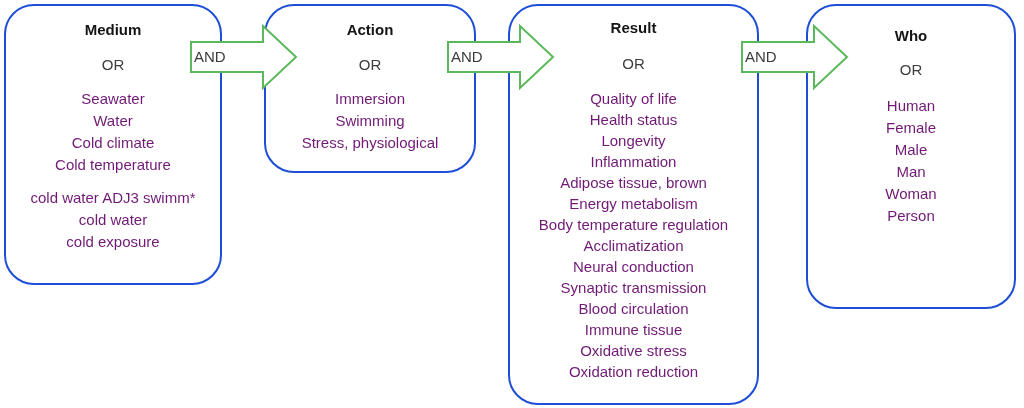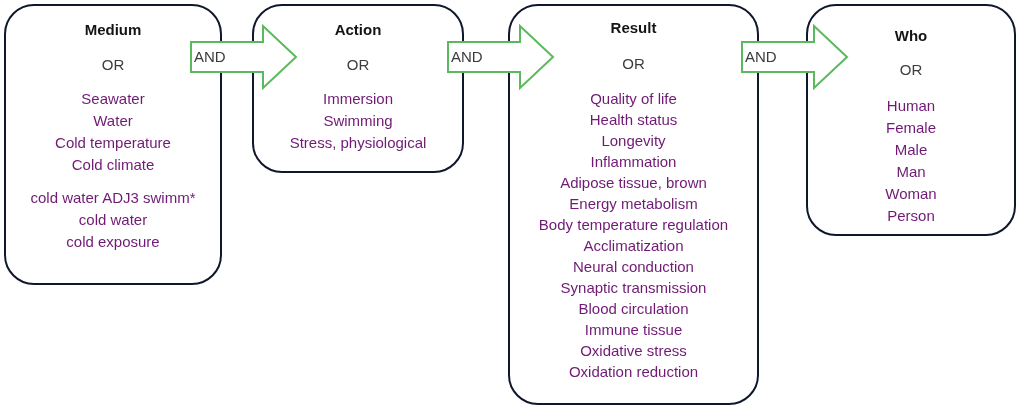--- a/index.html
+++ b/index.html
@@ -7,21 +7,21 @@
     position: relative;
     width: 1024px;
     height: 408px;
     background: #ffffff;
     font-family: "Liberation Sans", sans-serif;
     overflow: hidden;
   }
   .box {
     position: absolute;
     background: #ffffff;
-    border: 2px solid #0f172a;
+    border: 2px solid #1d4ed8;
     border-radius: 30px;
     box-sizing: border-box;
     text-align: center;
     color: #3d3d3d;
     z-index: 1;
   }
   .box-title {
     font-weight: bold;
     font-size: 15px;
     line-height: 22px;
@@ -81,31 +81,31 @@
 <body>
 
 <div class="stage">
 
   <div class="box box-medium" style="left:4px; top:4px; width:218px; height:281px;">
     <div class="box-title">Medium</div>
     <div class="or-label">OR</div>
     <div class="group group-1">
       <div class="item">Seawater</div>
       <div class="item">Water</div>
+      <div class="item">Cold climate</div>
       <div class="item">Cold temperature</div>
-      <div class="item">Cold climate</div>
     </div>
     <div class="group group-2">
       <div class="item">cold water ADJ3 swimm*</div>
       <div class="item">cold water</div>
       <div class="item">cold exposure</div>
     </div>
   </div>
 
-  <div class="box box-action" style="left:252px; top:4px; width:212px; height:169px;">
+  <div class="box box-action" style="left:264px; top:4px; width:212px; height:169px;">
     <div class="box-title">Action</div>
     <div class="or-label">OR</div>
     <div class="group">
       <div class="item">Immersion</div>
       <div class="item">Swimming</div>
       <div class="item">Stress, physiological</div>
     </div>
   </div>
 
   <div class="box box-result" style="left:508px; top:4px; width:251px; height:401px;">
@@ -122,21 +122,21 @@
       <div class="item">Acclimatization</div>
       <div class="item">Neural conduction</div>
       <div class="item">Synaptic transmission</div>
       <div class="item">Blood circulation</div>
       <div class="item">Immune tissue</div>
       <div class="item">Oxidative stress</div>
       <div class="item">Oxidation reduction</div>
     </div>
   </div>
 
-  <div class="box box-who" style="left:806px; top:4px; width:210px; height:232px;">
+  <div class="box box-who" style="left:806px; top:4px; width:210px; height:305px;">
     <div class="box-title">Who</div>
     <div class="or-label">OR</div>
     <div class="group">
       <div class="item">Human</div>
       <div class="item">Female</div>
       <div class="item">Male</div>
       <div class="item">Man</div>
       <div class="item">Woman</div>
       <div class="item">Person</div>
     </div>

